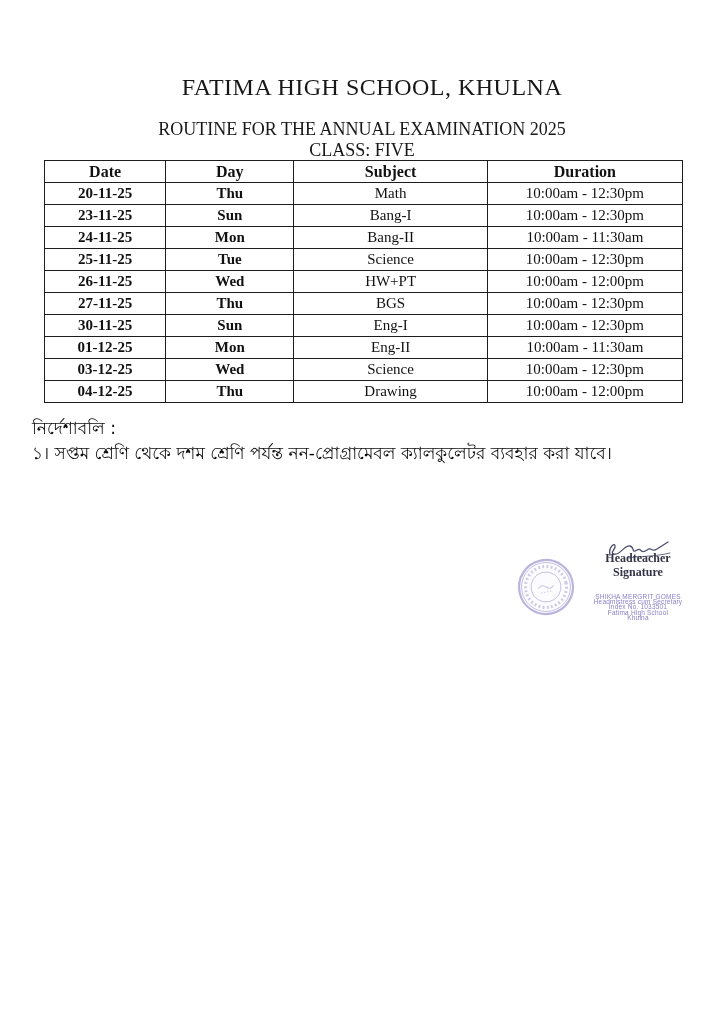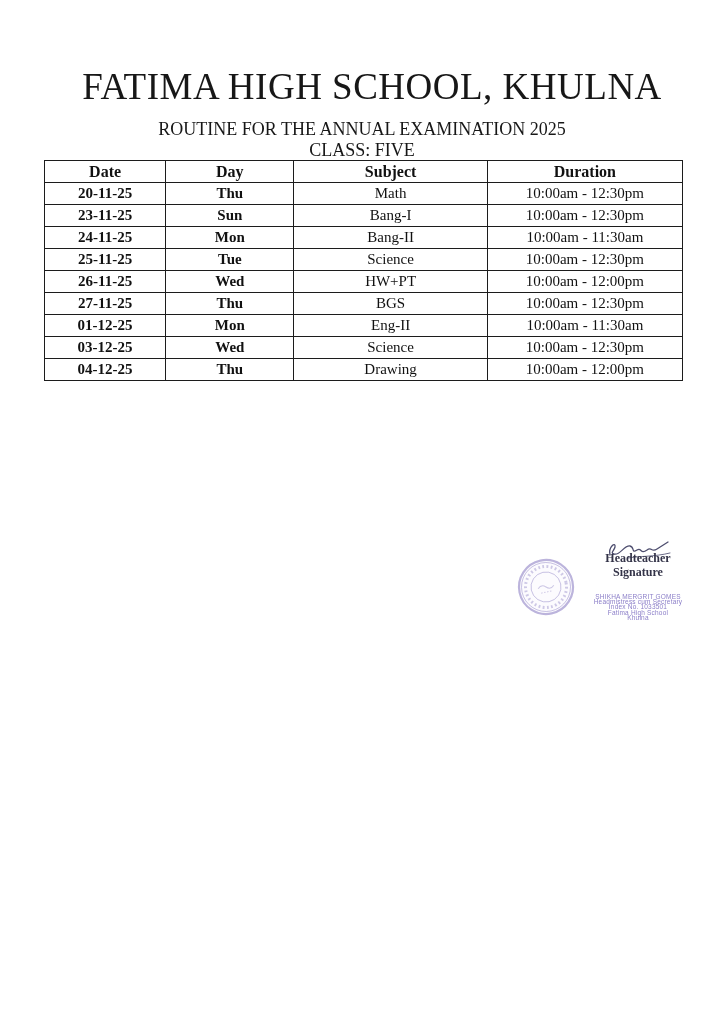--- a/index.html
+++ b/index.html
@@ -15,21 +15,21 @@
 
   
   .doc-header {
     position: absolute;
     top: 70px;
     left: 0;
     width: 724px;
     text-align: center;
   }
   .school-name {
-    font-size: 37px;
+    font-size: 24px;
     line-height: 34px;
     letter-spacing: 0.5px;
     color: #171717;
     margin-left: 20px;
   }
   .routine-title {
     font-size: 18px;
     line-height: 21px;
     margin-top: 15px;
     color: #171717;
@@ -181,40 +181,50 @@
         <td>HW+PT</td>
         <td>10:00am - 12:00pm</td>
       </tr>
       <tr>
         <td class="b">27-11-25</td>
         <td class="b">Thu</td>
         <td>BGS</td>
         <td>10:00am - 12:30pm</td>
       </tr>
       <tr>
+        <td class="b">30-11-25</td>
+        <td class="b">Sun</td>
+        <td>Eng-I</td>
+        <td>10:00am - 12:30pm</td>
+      </tr>
+      <tr>
         <td class="b">01-12-25</td>
         <td class="b">Mon</td>
         <td>Eng-II</td>
         <td>10:00am - 11:30am</td>
       </tr>
       <tr>
         <td class="b">03-12-25</td>
         <td class="b">Wed</td>
         <td>Science</td>
         <td>10:00am - 12:30pm</td>
       </tr>
       <tr>
         <td class="b">04-12-25</td>
         <td class="b">Thu</td>
         <td>Drawing</td>
         <td>10:00am - 12:00pm</td>
       </tr>
     </tbody>
   </table>
 
+  <div class="notes">
+    <div class="notes-heading">নির্দেশাবলি :</div>
+    <div class="note-item">১। সপ্তম শ্রেণি থেকে দশম শ্রেণি পর্যন্ত নন-প্রোগ্রামেবল ক্যালকুলেটর ব্যবহার করা যাবে।</div>
+  </div>
 
   <div class="sig-area">
 
     <svg class="seal" viewBox="0 0 64 64">
       <circle cx="32" cy="32" r="27" fill="rgba(118,104,187,0.05)" stroke="#6f5fb5" stroke-width="2.2" opacity="0.55"></circle>
       <circle cx="32" cy="32" r="24.5" fill="none" stroke="#6f5fb5" stroke-width="0.9" opacity="0.45"></circle>
       <circle cx="32" cy="32" r="20.5" fill="none" stroke="#6f5fb5" stroke-width="3" stroke-dasharray="1.8 2.4" opacity="0.38"></circle>
       <circle cx="32" cy="32" r="15" fill="none" stroke="#6f5fb5" stroke-width="0.9" opacity="0.45"></circle>
       <path d="M 24 32 q 4 -4 8 0 q 4 4 8 0" fill="none" stroke="#6f5fb5" stroke-width="1" opacity="0.4"></path>
       <path d="M 26 37 h 12" stroke="#6f5fb5" stroke-width="1" stroke-dasharray="1.5 1.5" opacity="0.35"></path>

